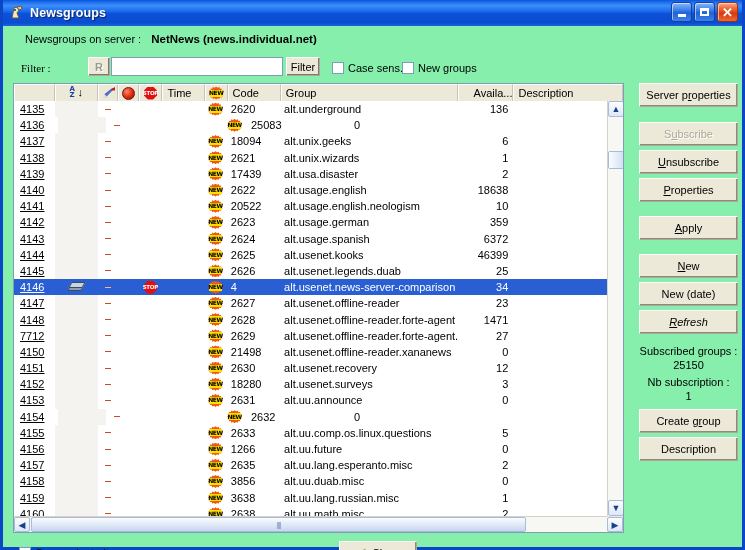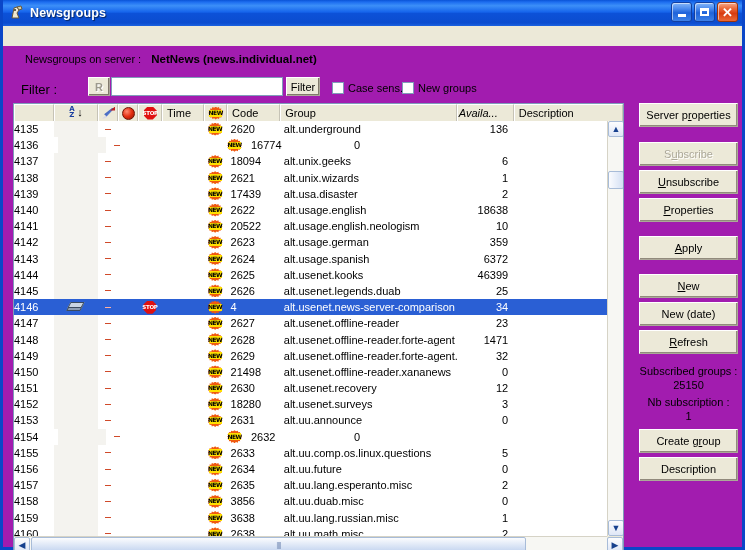--- a/index.html
+++ b/index.html
@@ -42,26 +42,26 @@
   .tb-btn.close{
     background:linear-gradient(to bottom,#f7a98a 0%,#ec6b3c 30%,#d83b10 58%,#ea6a37 100%);
     border-color:#9c3208;
   }
   .tb-btn .g{position:absolute;left:0;top:0;right:0;bottom:0;color:#fff;
     display:flex;align-items:center;justify-content:center;font-size:11px;font-weight:bold;line-height:1;}
   .min-g{width:8px;height:3px;background:#fff;margin-top:6px;}
   .max-g{width:9px;height:8px;border:2px solid #fff;border-top-width:3px;box-sizing:border-box;}
 
   
-  #client{position:absolute;left:0;top:26px;right:0;bottom:0;background:#a21caf;margin-top:20px;}
+  #client{position:absolute;left:0;top:26px;right:0;bottom:0;background:#86efac;}
 
   .srvline{position:absolute;left:22px;top:7px;font-size:11px;color:#000;}
   .srvline b{font-weight:bold;margin-left:7px;font-size:11.5px;}
 
-  .filterlabel{position:absolute;left:18px;top:36px;font-size:13px;}
+  .filterlabel{position:absolute;left:18px;top:36px;font-size:11px;font-family:Liberation Serif, serif;}
   .rbtn{
     position:absolute;left:85px;top:31px;width:22px;height:19px;
     box-sizing:border-box;
     background:#ece9d8;
     border:1px solid #aca899;
     border-top-color:#fff;border-left-color:#fff;
     box-shadow:inset -1px -1px 0 #80796b;
     color:#9d9a8e;font-size:11px;font-weight:bold;
     display:flex;align-items:center;justify-content:center;
     text-shadow:1px 1px 0 #fff;
@@ -104,30 +104,30 @@
     box-sizing:border-box;
     border-right:1px solid #c6c3b6;
     border-top:1px solid #fff;
     border-left:1px solid #fff;
     height:17px;line-height:15px;
     font-size:11px;padding-left:4px;color:#000;
     display:flex;align-items:center;
     overflow:hidden;white-space:nowrap;
     background:#ece9d8;
   }
-  .hc.r{justify-content:flex-end;padding-right:15px;font-style:italic;}
+  .hc.r{justify-content:flex-end;padding-right:0;}
   .hc.c{justify-content:center;padding-left:0;}
 
   #rows{position:absolute;left:0;top:17px;right:0;bottom:0;overflow:hidden;background:#fff;}
   .row{height:16.2px;display:flex;align-items:center;font-size:11px;color:#000;position:relative;white-space:nowrap;}
   .row.sel{background:#2a5fd4;color:#fff;}
   .cell{box-sizing:border-box;overflow:hidden;display:flex;align-items:center;height:16px;}
   .cell.r{justify-content:flex-end;padding-right:5px;}
   .cell.c{justify-content:center;}
-  .c-num{width:44px;}
+  .c-num{width:44px;padding-left:6px;text-decoration:underline;}
   .c-gray{width:48px;background:#f4f3ef;height:16.2px;}
   .row.sel .c-gray{background:transparent;}
   .c-pen{width:22px;}
   .c-red{width:22px;}
   .c-stop{width:26px;}
   .c-time{width:46px;}
   .c-new{width:25px;}
   .c-code{width:58px;padding-left:4px;}
   .c-group{width:195px;padding-left:4px;}
   .c-avail{width:60px;}
@@ -373,21 +373,21 @@
             <span class="cell c-red c"></span>
             <span class="cell c-stop c"></span>
             <span class="cell c-time"></span>
             <span class="cell c-new c">
               <span class="newicon">
                 <span class="star"></span>
                 <span class="inner"></span>
                 <span class="txt">NEW</span>
               </span>
             </span>
-            <span class="cell c-code">16774</span>
+            <span class="cell c-code">25083</span>
             <span class="cell c-avail r">0</span>
             <span class="cell c-desc"></span>
           </div>
           <div class="row">
             <span class="cell c-num">4137</span>
             <span class="cell c-gray c"></span>
             <span class="cell c-pen c">
               <span class="dash"></span>
             </span>
             <span class="cell c-red c"></span>
@@ -640,38 +640,38 @@
                 <span class="inner"></span>
                 <span class="txt">NEW</span>
               </span>
             </span>
             <span class="cell c-code">2628</span>
             <span class="cell c-group">alt.usenet.offline-reader.forte-agent</span>
             <span class="cell c-avail r">1471</span>
             <span class="cell c-desc"></span>
           </div>
           <div class="row">
-            <span class="cell c-num">4149</span>
+            <span class="cell c-num">7712</span>
             <span class="cell c-gray c"></span>
             <span class="cell c-pen c">
               <span class="dash"></span>
             </span>
             <span class="cell c-red c"></span>
             <span class="cell c-stop c"></span>
             <span class="cell c-time"></span>
             <span class="cell c-new c">
               <span class="newicon">
                 <span class="star"></span>
                 <span class="inner"></span>
                 <span class="txt">NEW</span>
               </span>
             </span>
             <span class="cell c-code">2629</span>
             <span class="cell c-group">alt.usenet.offline-reader.forte-agent.mo...</span>
-            <span class="cell c-avail r">32</span>
+            <span class="cell c-avail r">27</span>
             <span class="cell c-desc"></span>
           </div>
           <div class="row">
             <span class="cell c-num">4150</span>
             <span class="cell c-gray c"></span>
             <span class="cell c-pen c">
               <span class="dash"></span>
             </span>
             <span class="cell c-red c"></span>
             <span class="cell c-stop c"></span>
@@ -801,21 +801,21 @@
             <span class="cell c-red c"></span>
             <span class="cell c-stop c"></span>
             <span class="cell c-time"></span>
             <span class="cell c-new c">
               <span class="newicon">
                 <span class="star"></span>
                 <span class="inner"></span>
                 <span class="txt">NEW</span>
               </span>
             </span>
-            <span class="cell c-code">2634</span>
+            <span class="cell c-code">1266</span>
             <span class="cell c-group">alt.uu.future</span>
             <span class="cell c-avail r">0</span>
             <span class="cell c-desc"></span>
           </div>
           <div class="row">
             <span class="cell c-num">4157</span>
             <span class="cell c-gray c"></span>
             <span class="cell c-pen c">
               <span class="dash"></span>
             </span>
@@ -948,21 +948,21 @@
     </div>
     <div class="btn" style="top:152px;">
       <span><span></span><u>P</u><span>roperties</span></span>
     </div>
     <div class="btn" style="top:228px;">
       <span><span></span><u>N</u><span>ew</span></span>
     </div>
     <div class="btn" style="top:256px;">
       <span><span>New (date)</span><u></u><span></span></span>
     </div>
-    <div class="btn" style="top:284px;">
+    <div class="btn" style="top:284px;font-style:italic;">
       <span><span></span><u>R</u><span>efresh</span></span>
     </div>
 
     <div class="info" style="top:319px;">Subscribed groups :</div>
     <div class="info" style="top:333px;">25150</div>
     <div class="info" style="top:350px;">Nb subscription :</div>
     <div class="info" style="top:364px;">1</div>
 
     <div class="btn" style="top:383px;">
       <span><span>Create g</span><u>r</u><span>oup</span></span>

